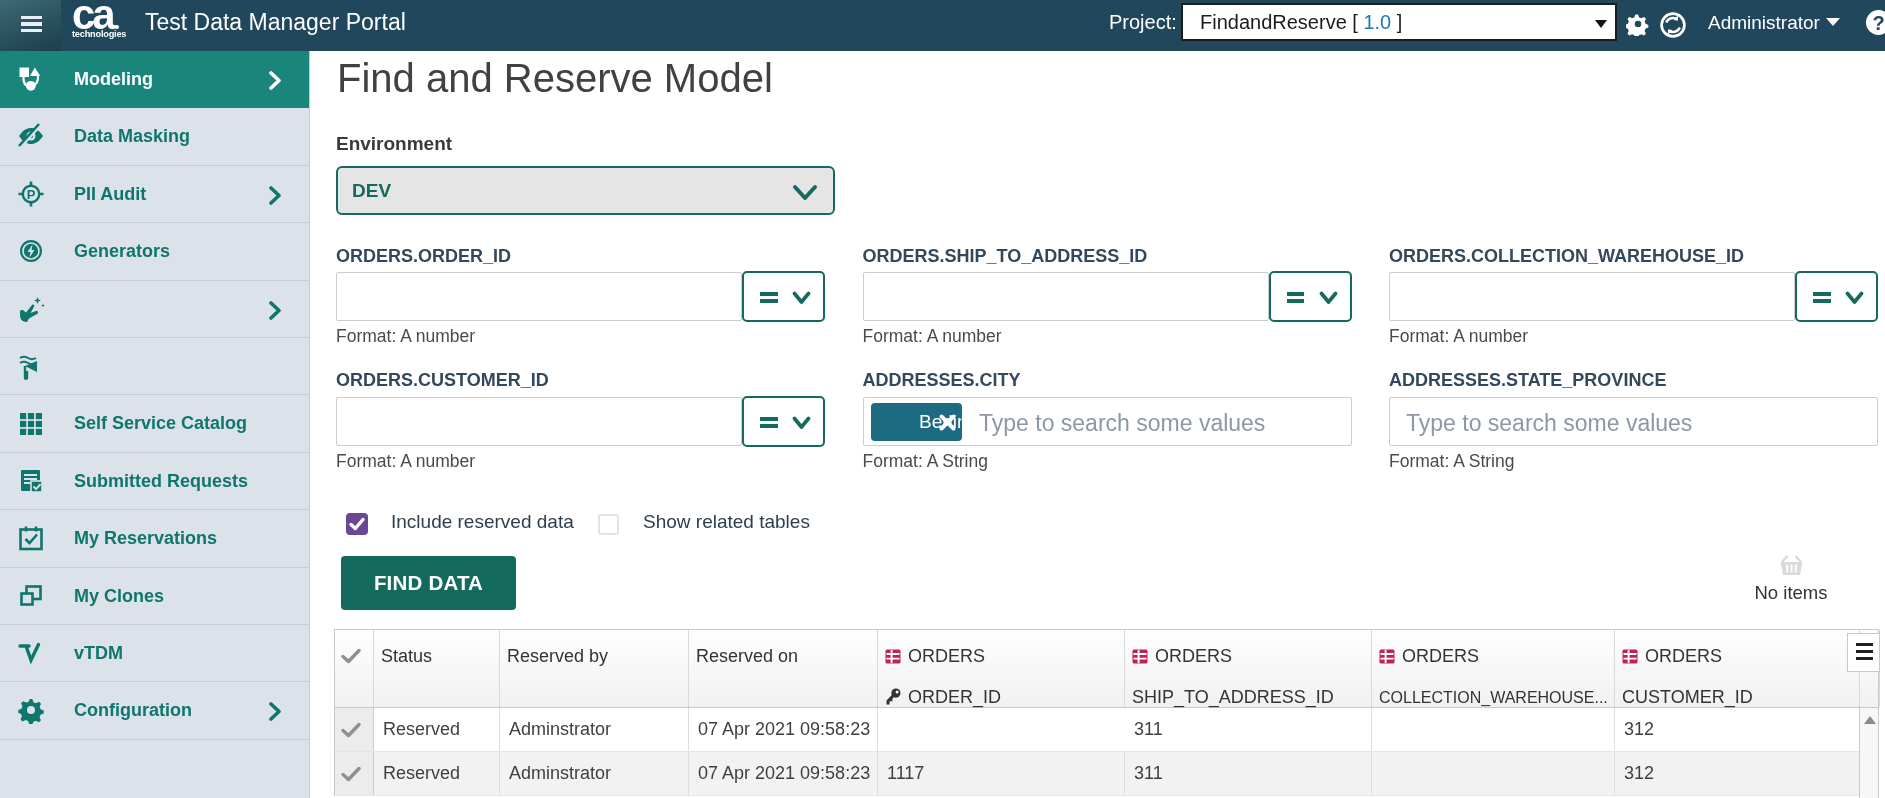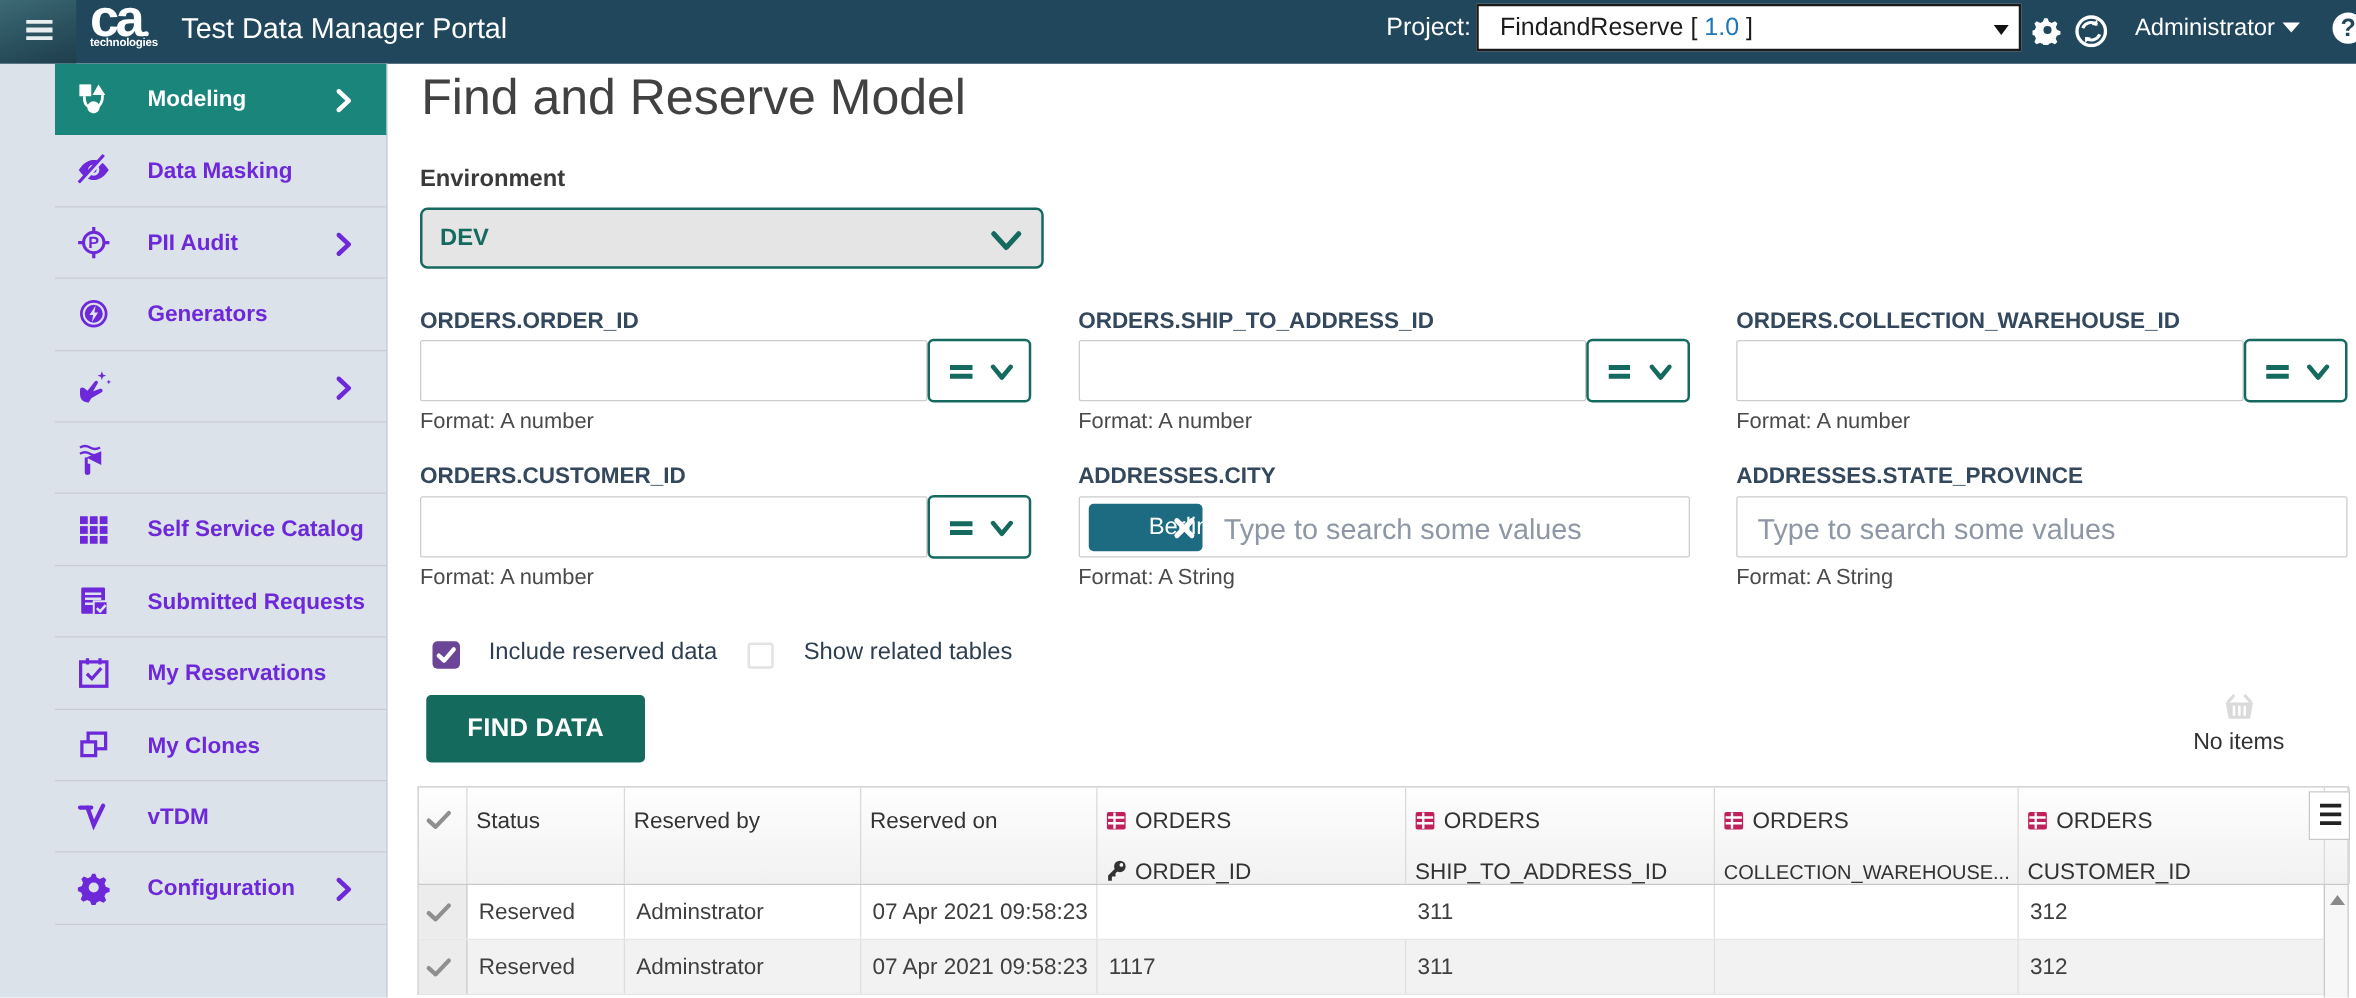--- a/index.html
+++ b/index.html
@@ -26,23 +26,23 @@
   border-left:6.5px solid transparent; border-right:6.5px solid transparent; border-top:8px solid #111; }
 .tb-ico { position:absolute; top:12px; }
 #admin { position:absolute; left:1708px; top:0; height:51px; line-height:45px; color:#fff; font-size:19px; }
 #admincaret { position:absolute; left:1826px; top:18px; width:0; height:0;
   border-left:7px solid transparent; border-right:7px solid transparent; border-top:8px solid #fff; }
 #help { position:absolute; left:1866px; top:10px; width:25px; height:25px; border-radius:50%;
   background:#fff; color:#20475c; text-align:center; line-height:26px; font-size:20px; font-weight:700; }
 
 
 #sidebar { position:absolute; left:0; top:51px; width:310px; height:747px;
-  background:#dce2ea; border-right:1px solid #c6ccd6;padding-left:44px; }
+  background:#dce2ea; border-right:1px solid #c6ccd6; }
 .sitem { position:relative; height:57.4px; border-bottom:1px solid #c6ccd6;
-  color:#6d28d9; }
+  color:#0f766e; }
 .sitem .lbl { position:absolute; left:74px; top:0; height:56px; line-height:56px;
   font-size:18px; font-weight:700; }
 .sitem .ico { position:absolute; left:17px; top:14px; width:28px; height:28px; }
 .sitem .chev { position:absolute; right:28px; top:20px; }
 .sitem.sel { background:#19857b; color:#fff; border-bottom:1px solid #19857b; }
 
 
 h1 { position:absolute; left:337px; top:56px; font-size:40px; font-weight:400; color:#414141; }
 #envlbl { position:absolute; left:336px; top:133px; font-size:19px; font-weight:700; color:#3a3a3a; }
 #devsel { position:absolute; left:336px; top:166px; width:499px; height:49px;

